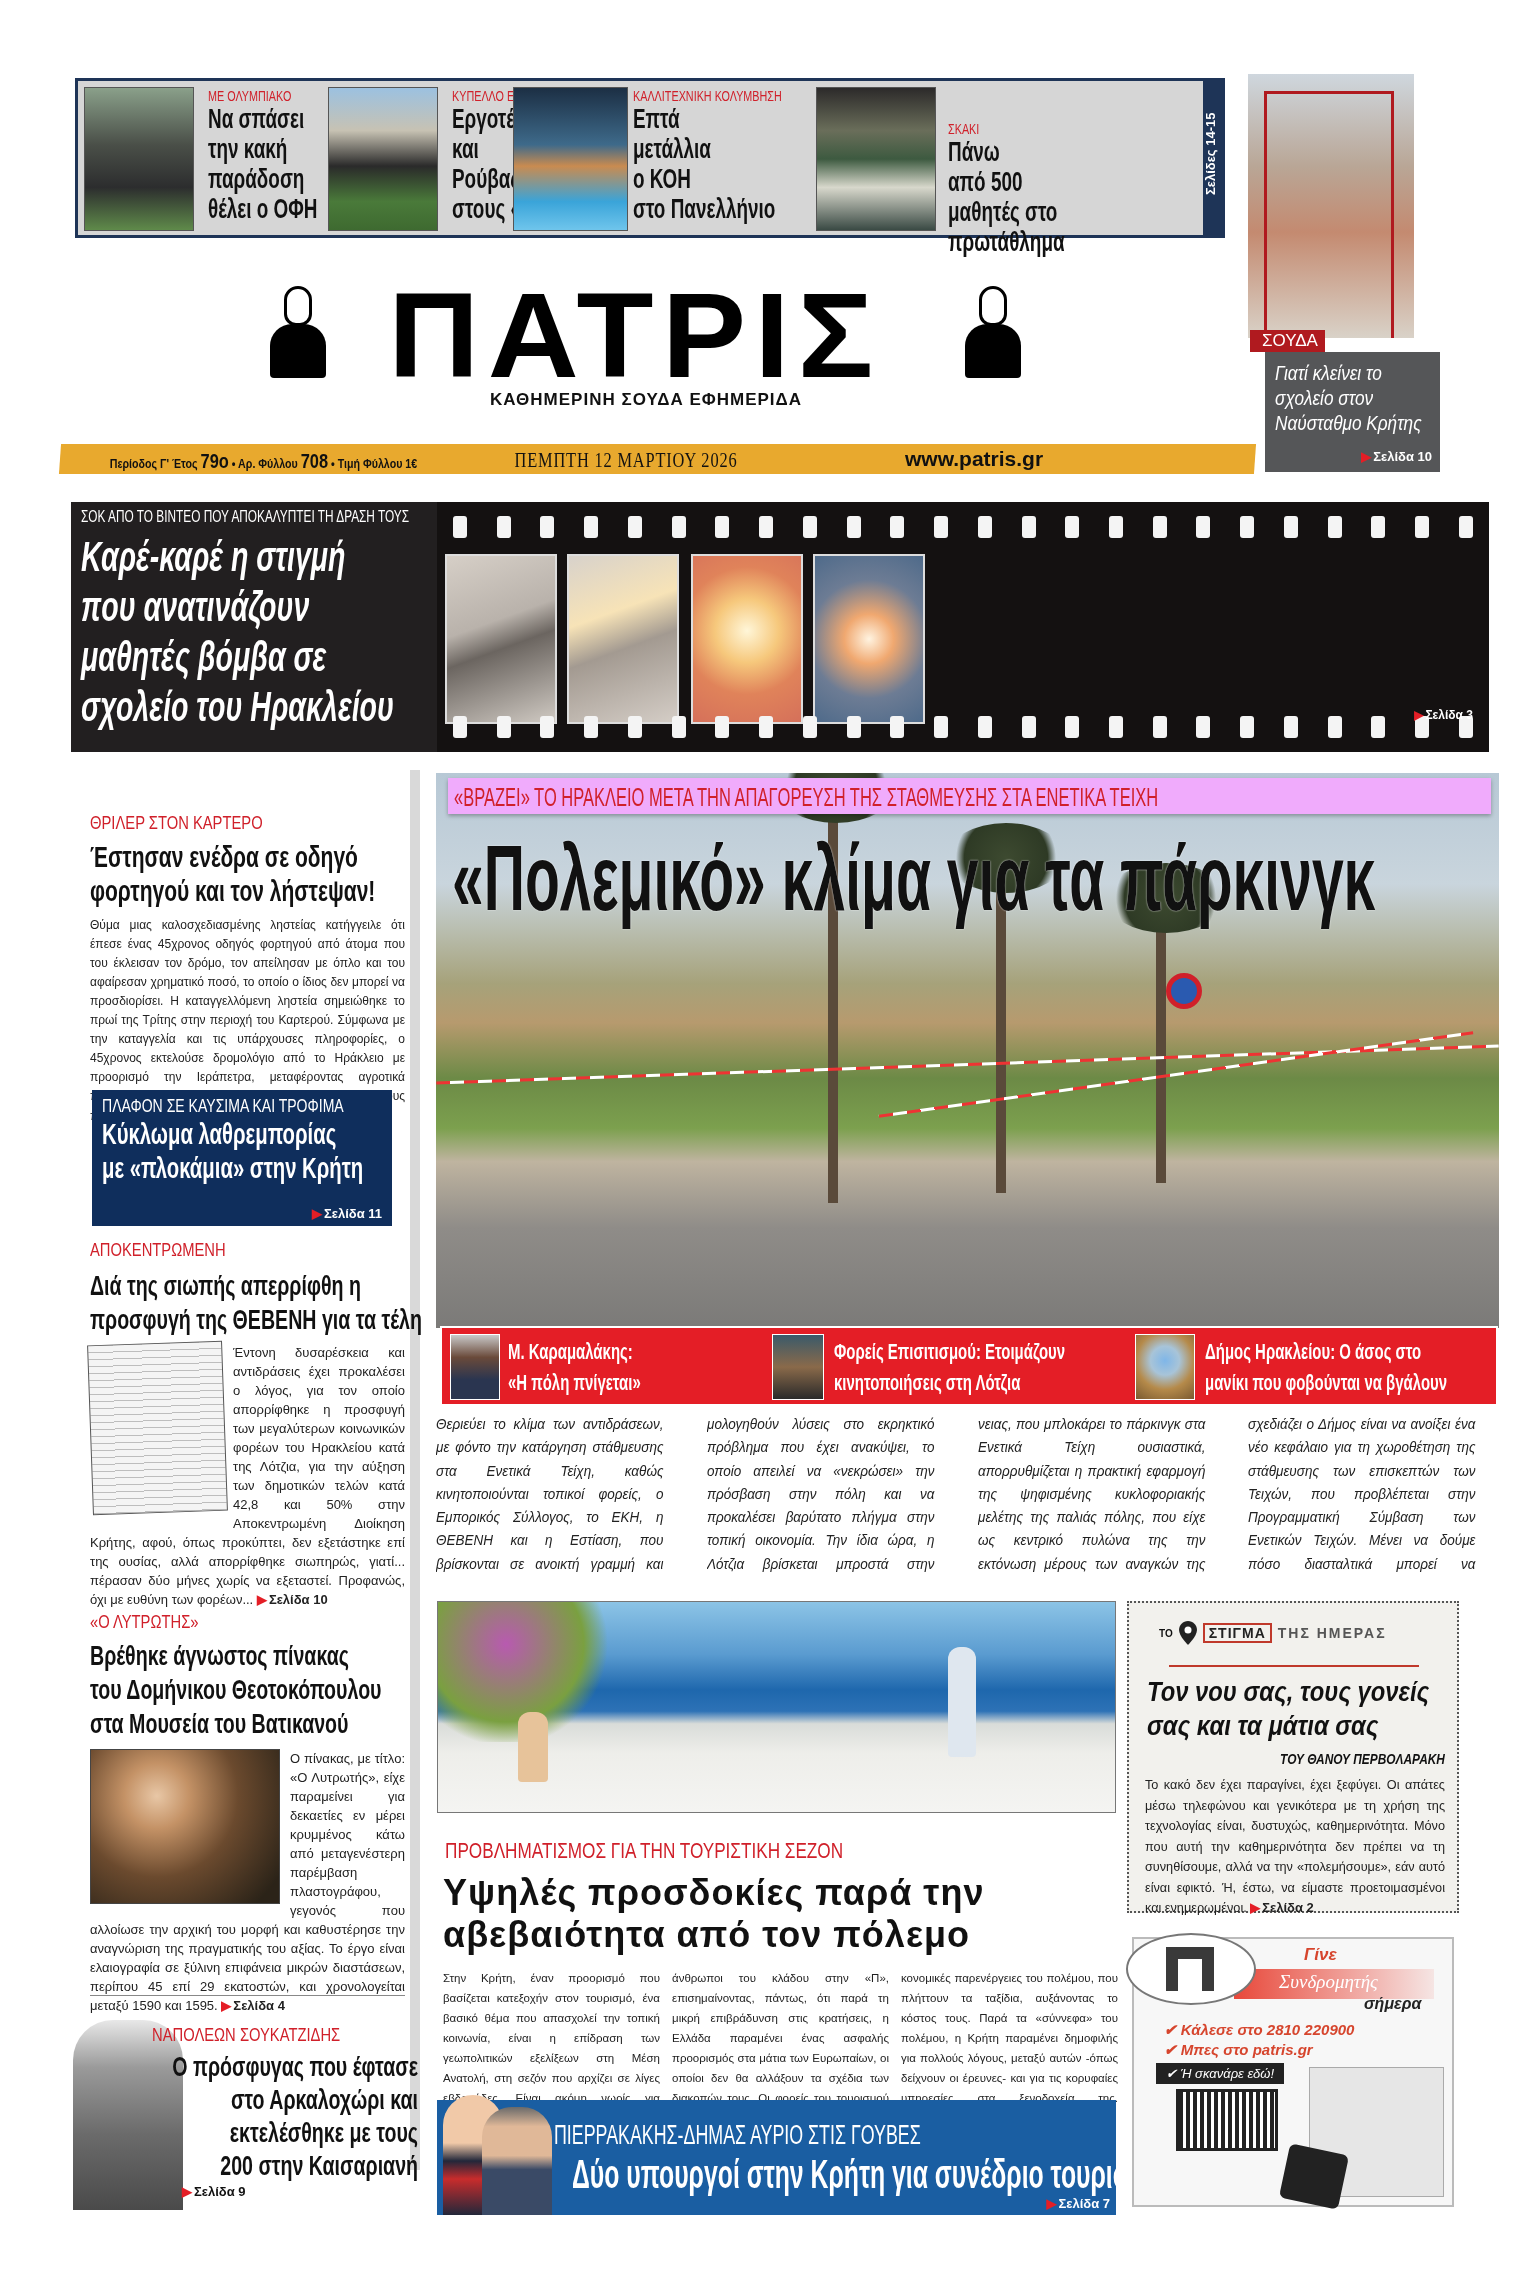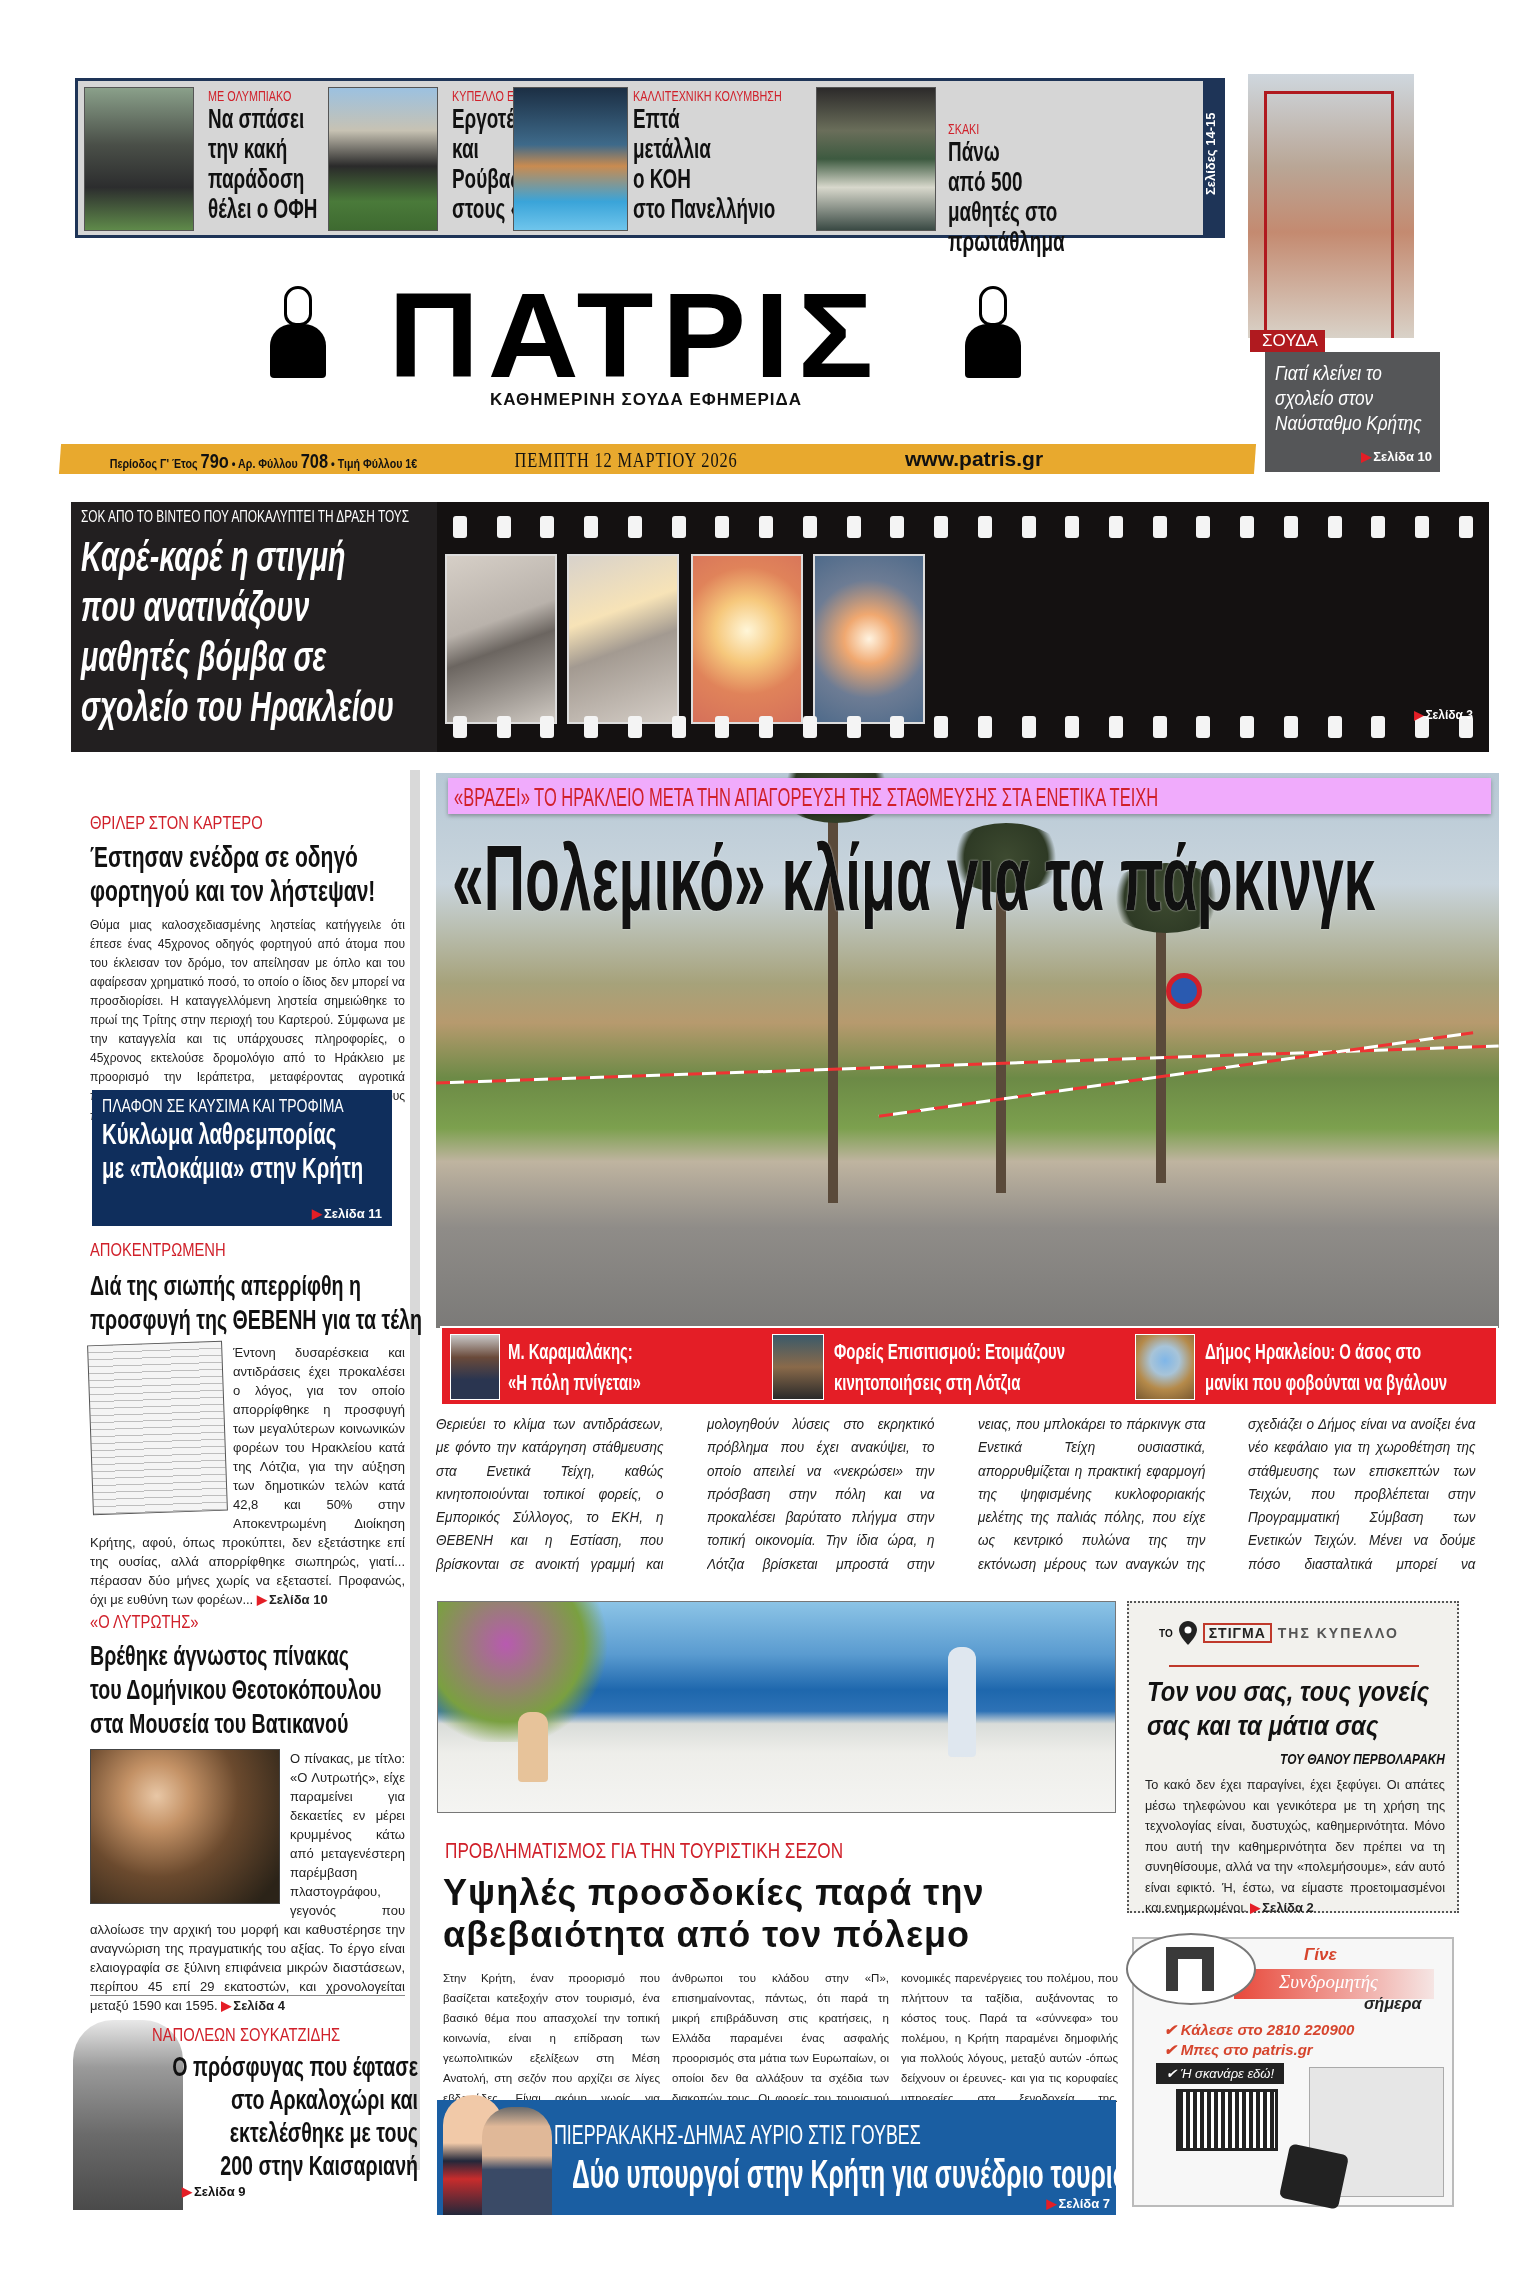--- a/index.html
+++ b/index.html
@@ -392,21 +392,21 @@
 </div>
 
 <div id="stigma" class="abs">
   <div id="stigma-head">
     <span class="to">ΤΟ</span>
     <svg class="pin" viewBox="0 0 18 24">
         <path d="M9 0C4 0 0 4 0 9c0 6 9 15 9 15s9-9 9-15c0-5-4-9-9-9z" fill="#222"></path>
         <circle cx="9" cy="9" r="3.5" fill="#fff"></circle>
       </svg>
     <span class="st">ΣΤΙΓΜΑ</span>
-    <span class="rest">ΤΗΣ ΚΥΠΕΛΛΟ</span>
+    <span class="rest">ΤΗΣ ΗΜΕΡΑΣ</span>
   </div>
   <div id="stigma-rule"></div>
   <div id="stigma-title">Τον νου σας, τους γονείς σας και τα μάτια σας</div>
   <div id="stigma-author">ΤΟΥ ΘΑΝΟΥ ΠΕΡΒΟΛΑΡΑΚΗ</div>
   <div id="stigma-body"><span>Το κακό δεν έχει παραγίνει, έχει ξεφύγει. Οι απάτες μέσω τηλεφώνου και γενικότερα με τη χρήση της τεχνολογίας είναι, δυστυχώς, καθημερινότητα. Μόνο που αυτή την καθημερινότητα δεν πρέπει να τη συνηθίσουμε, αλλά να την «πολεμήσουμε», εάν αυτό είναι εφικτό. Ή, έστω, να είμαστε προετοιμασμένοι και ενημερωμένοι.</span> <span class="page-ref"><span class="tri">▶</span><span>Σελίδα 2</span></span></div>
 </div>
 
 <div id="sub-ad" class="abs">
   <div class="band"></div>
   <div class="logo">

